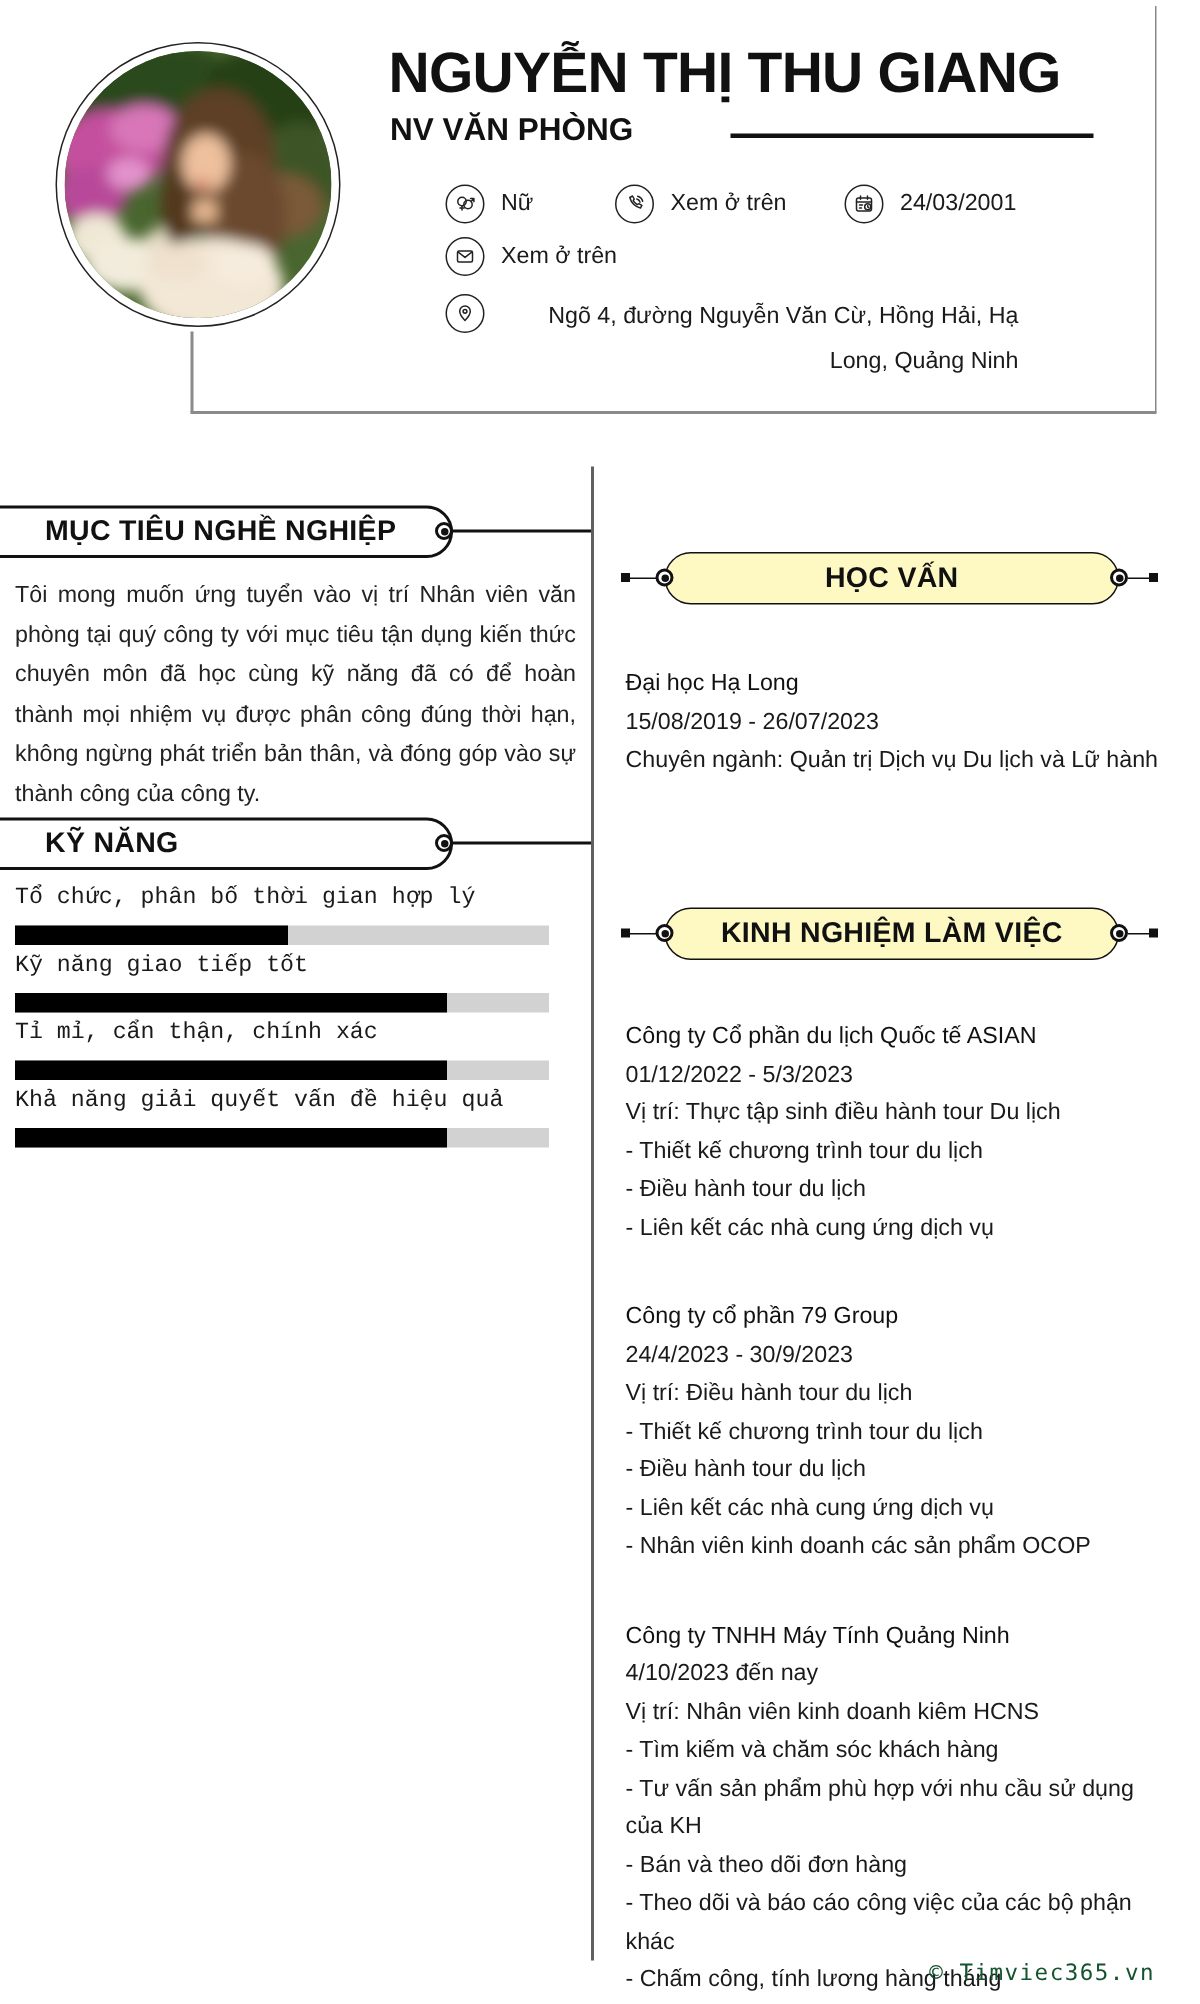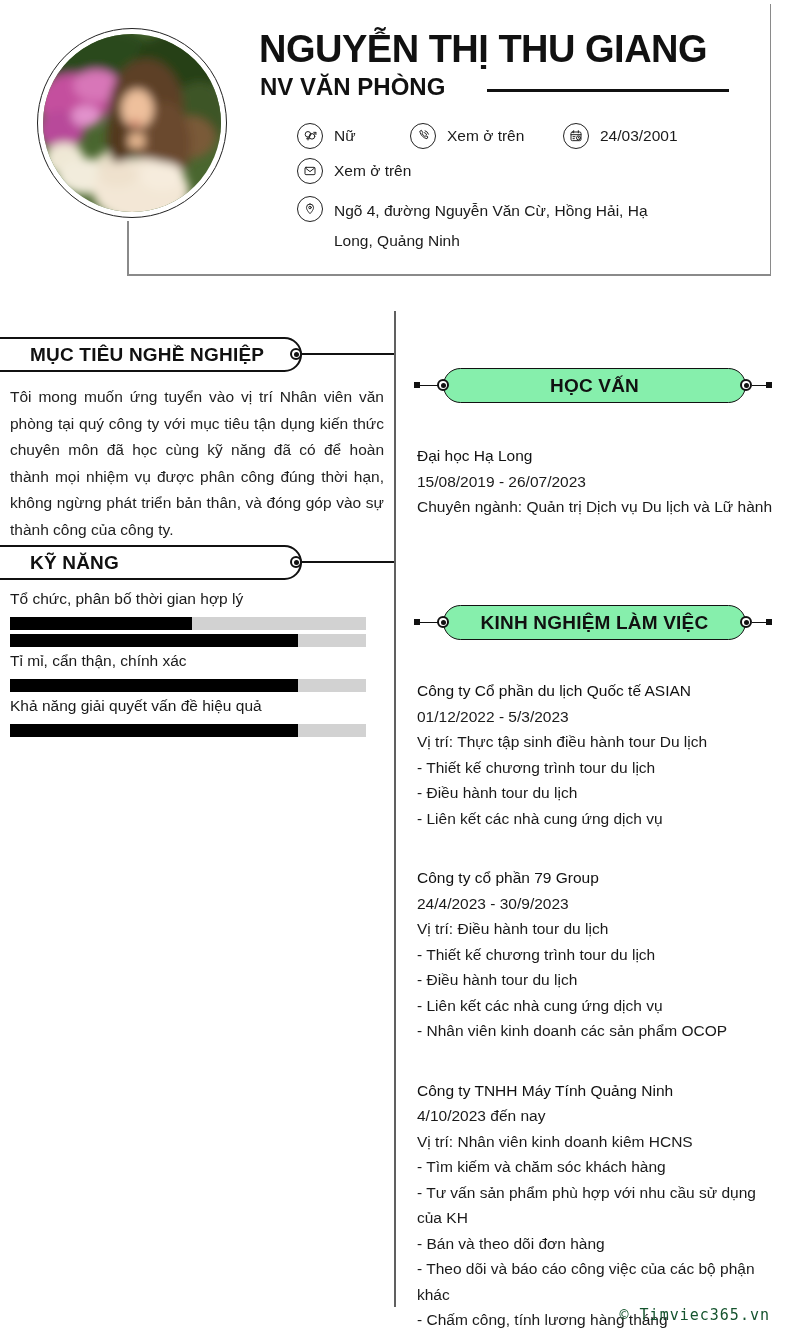--- a/index.html
+++ b/index.html
@@ -5,47 +5,47 @@
   html,body{margin:0;padding:0;background:#fff;}
   .page{position:relative;width:800px;height:1336px;background:#fff;overflow:hidden;
         font-family:"Liberation Sans",sans-serif;color:#1a1a1a;}
   .gline{position:absolute;background:#8a8a8a;}
   
   .photo-frame{position:absolute;left:37px;top:28px;width:190px;height:190px;border:1.5px solid #222;
                border-radius:50%;background:#fff;box-sizing:border-box;padding:5px;}
   .photo-frame .ph{width:100%;height:100%;border-radius:50%;overflow:hidden;}
   .name{position:absolute;left:259px;top:27px;font-size:38px;line-height:44px;font-weight:bold;
         color:#111;letter-spacing:-0.5px;white-space:nowrap;}
-  .subtitle{position:absolute;left:260px;top:74px;font-size:24px;line-height:26px;font-weight:bold;color:#111;}
+  .subtitle{position:absolute;left:260px;top:74px;font-size:21px;line-height:26px;font-weight:bold;color:#111;}
   .title-rule{position:absolute;left:487px;top:89px;width:242px;height:2.5px;background:#111;}
   .contact{position:absolute;display:flex;align-items:center;gap:11px;font-size:15.5px;color:#1a1a1a;}
   .contact.top{align-items:flex-start;}
   .cicon{width:26px;height:26px;border:1.5px solid #222;border-radius:50%;box-sizing:border-box;
          display:flex;align-items:center;justify-content:center;flex:0 0 auto;background:#fff;}
   .cicon svg{width:16px;height:16px;stroke:#222;fill:none;stroke-width:1.5;
              stroke-linecap:round;stroke-linejoin:round;}
-  .clabel{line-height:26px;}
+  .clabel{line-height:26px;text-align:right;}
   .addr{width:345px;line-height:30px;}
   
   .pill-left{position:absolute;left:-26px;width:328px;height:35px;border:2px solid #111;border-radius:19px;
              background:#fff;box-sizing:border-box;display:flex;align-items:center;padding-left:54px;
              font-size:19px;font-weight:bold;color:#111;letter-spacing:0.2px;}
   .pill-right{position:absolute;left:443px;width:303px;height:35px;border:1.5px solid #111;border-radius:19px;
-              background:#86efac;box-sizing:border-box;display:flex;align-items:center;justify-content:center;
+              background:#fef9c3;box-sizing:border-box;display:flex;align-items:center;justify-content:center;
               font-size:19px;font-weight:bold;color:#111;letter-spacing:0.2px;}
   .bullseye{position:absolute;width:12px;height:12px;border:2px solid #111;border-radius:50%;
             background:#fff;box-sizing:border-box;}
   .bullseye::after{content:'';position:absolute;inset:1.5px;background:#111;border-radius:50%;}
   .sqdot{position:absolute;width:6px;height:6px;background:#111;}
   .bline{position:absolute;background:#111;height:1.5px;}
   
   .objective-text{position:absolute;left:10px;top:384px;width:374px;font-size:15.5px;line-height:26.5px;
                   text-align:justify;color:#222;}
   .skills{position:absolute;left:10px;top:589px;width:356px;}
-  .skill{margin-bottom:4px;}
+  .skill{margin-bottom:4px;font-family:Liberation Mono, monospace;}
   .skill-label{font-size:15.5px;line-height:19px;margin-bottom:9px;color:#1a1a1a;}
   .skill-track{width:356px;height:13px;background:#d2d2d2;}
   .skill-fill{height:13px;background:#000;}
   
   .divider{position:absolute;left:394px;top:311px;width:1.5px;height:996px;background:#606060;}
   .edu{position:absolute;left:417px;top:443px;width:366px;font-size:15.5px;line-height:25.5px;}
   .jobs{position:absolute;left:417px;top:678px;width:368px;font-size:15.5px;line-height:25.5px;}
   .job{margin-bottom:34px;}
   .bold{font-weight:normal;color:#111;}
   
@@ -171,20 +171,21 @@
   <div class="bline" style="left:301px;top:561px;width:93px"></div>
 
   <div class="skills" id="skills-list">
       <div class="skill">
         <div class="skill-label">Tổ chức, phân bố thời gian hợp lý</div>
         <div class="skill-track">
           <div class="skill-fill" style="width: 51%;"></div>
         </div>
       </div>
       <div class="skill">
+        <div class="skill-label">Kỹ năng giao tiếp tốt</div>
         <div class="skill-track">
           <div class="skill-fill" style="width: 81%;"></div>
         </div>
       </div>
       <div class="skill">
         <div class="skill-label">Tỉ mỉ, cẩn thận, chính xác</div>
         <div class="skill-track">
           <div class="skill-fill" style="width: 81%;"></div>
         </div>
       </div>

